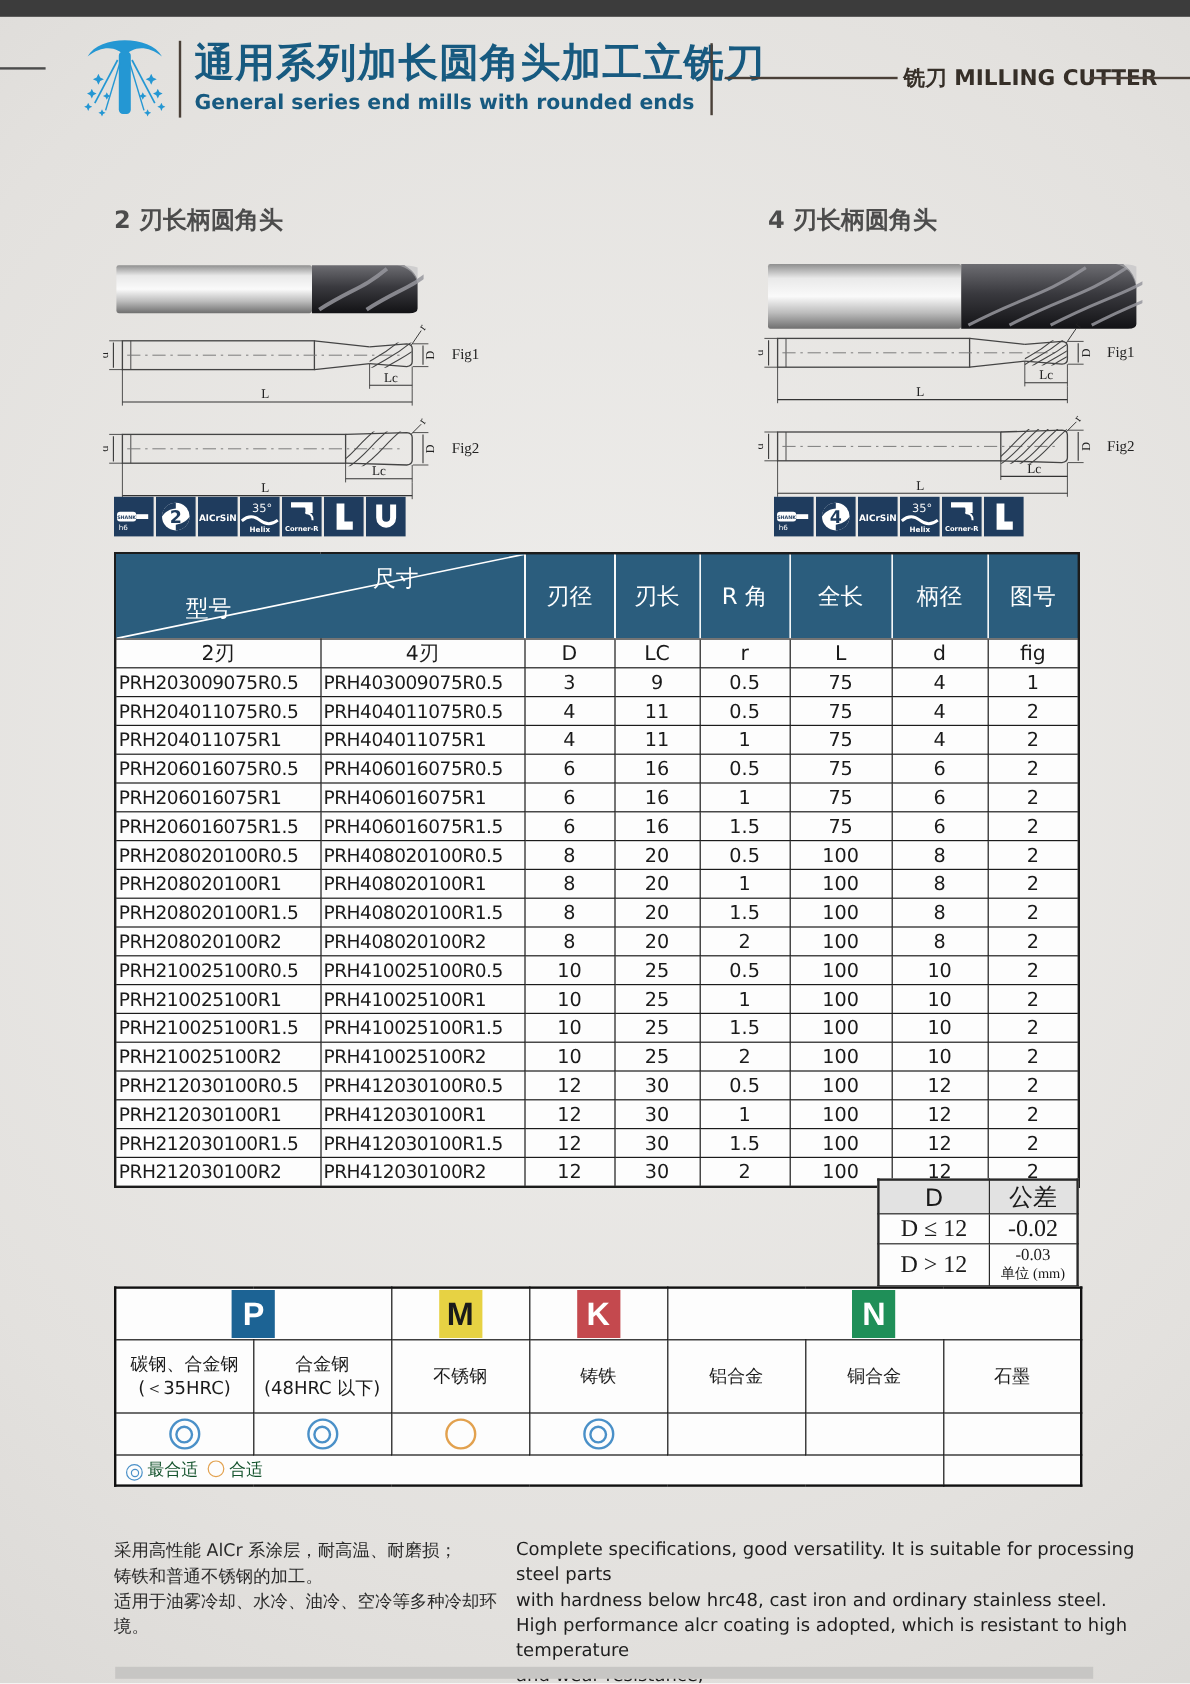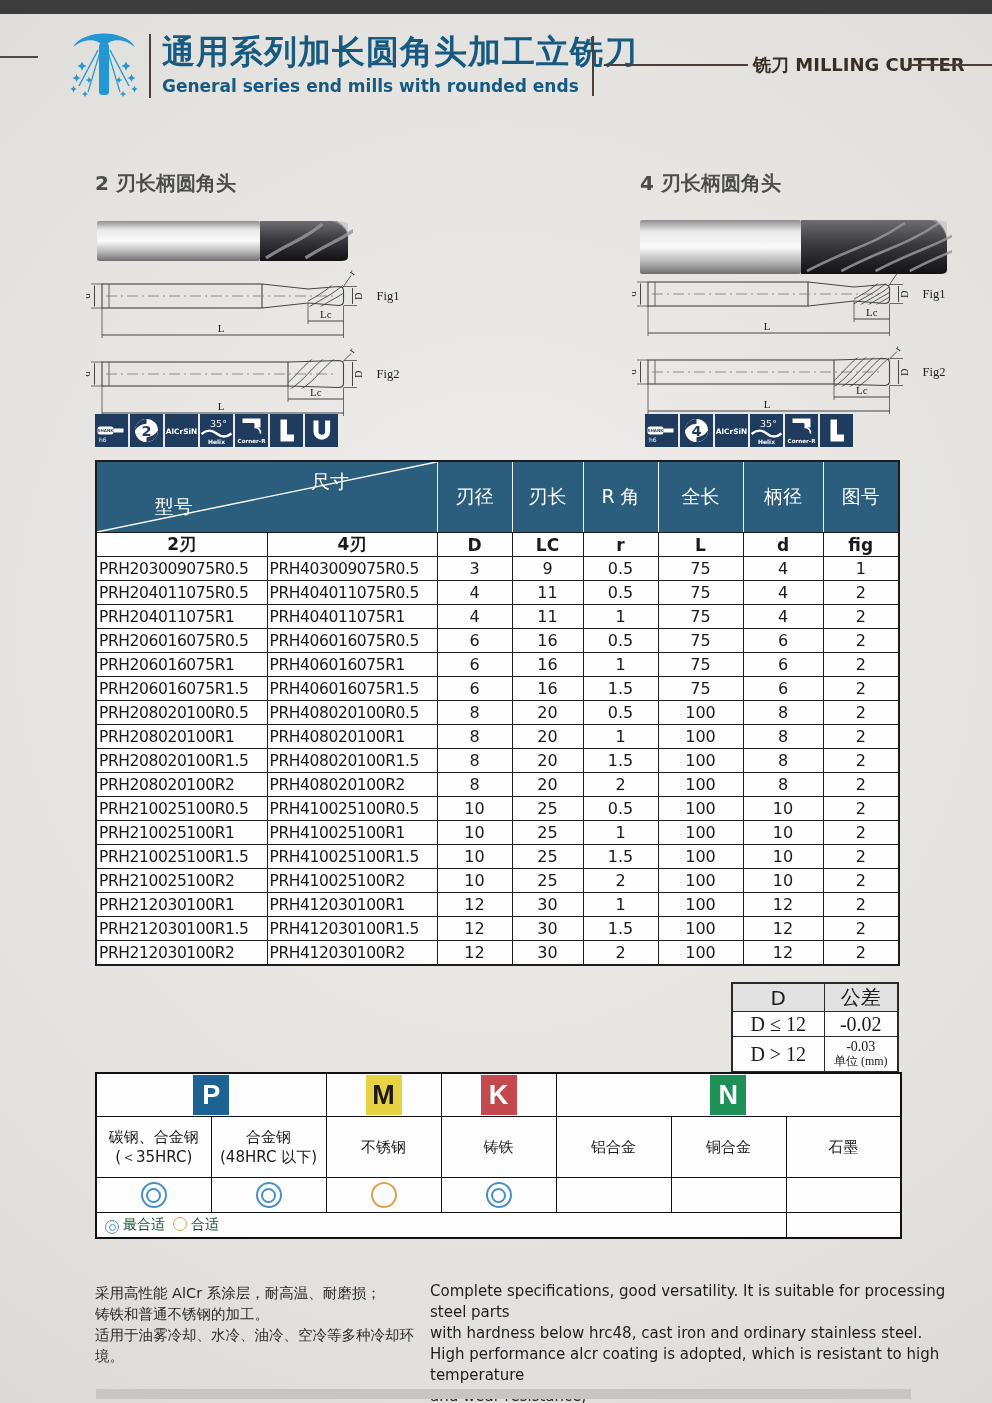--- a/index.html
+++ b/index.html
@@ -36,21 +36,21 @@
   
   table{border-collapse:collapse;}
   .spec{left:95px;top:460px;width:803px;table-layout:fixed;background:#fdfdfd;border:2px solid #1c1c1c;}
   .spec td,.spec th{border:1px solid #1c1c1c;padding:0;overflow:hidden;white-space:nowrap;}
   .spec tr.head th{background:#2b5d7d;color:#fff;font-weight:normal;font-size:19px;height:70px;
     border:1px solid #f2f5f7;border-bottom:1px solid #1c1c1c;}
   .diag-cell{position:relative;}
   .diag-svg{position:absolute;left:0;top:0;width:100%;height:100%;}
   .mh-label{position:absolute;left:17%;top:46%;font-size:19px;}
   .sz-label{position:absolute;left:63%;top:10%;font-size:19px;text-align:right;}
-  .spec tr.sub td{height:23px;text-align:center;font-size:17px;font-weight:bold;}
+  .spec tr.sub td{height:23px;text-align:center;font-size:17px;}
   .spec tbody td{height:23px;font-size:16px;text-align:center;}
   .spec tbody td.model{font-size:15.5px;text-align:left;padding-left:2px;letter-spacing:-0.4px;}
 
   
   .tol{left:731px;top:982px;width:166px;table-layout:fixed;background:#fdfdfd;border:2px solid #2a2a2a;}
   .tol th,.tol td{border:1px solid #2a2a2a;text-align:center;font-weight:normal;padding:0;}
   .tol th{background:#e2e2e2;font-size:20px;height:24px;}
   .tol td{font-size:20px;height:24px;font-family:Liberation Serif, serif;}
   .tol .dual{height:34px;line-height:1.05;}
   .tol .small-val{font-size:14px;}
@@ -559,20 +559,30 @@
           <td class="model">PRH210025100R2</td>
           <td class="model">PRH410025100R2</td>
           <td class="num">10</td>
           <td class="num">25</td>
           <td class="num">2</td>
           <td class="num">100</td>
           <td class="num">10</td>
           <td class="num">2</td>
         </tr>
         <tr>
+          <td class="model">PRH212030100R0.5</td>
+          <td class="model">PRH412030100R0.5</td>
+          <td class="num">12</td>
+          <td class="num">30</td>
+          <td class="num">0.5</td>
+          <td class="num">100</td>
+          <td class="num">12</td>
+          <td class="num">2</td>
+        </tr>
+        <tr>
           <td class="model">PRH212030100R1</td>
           <td class="model">PRH412030100R1</td>
           <td class="num">12</td>
           <td class="num">30</td>
           <td class="num">1</td>
           <td class="num">100</td>
           <td class="num">12</td>
           <td class="num">2</td>
         </tr>
         <tr>

